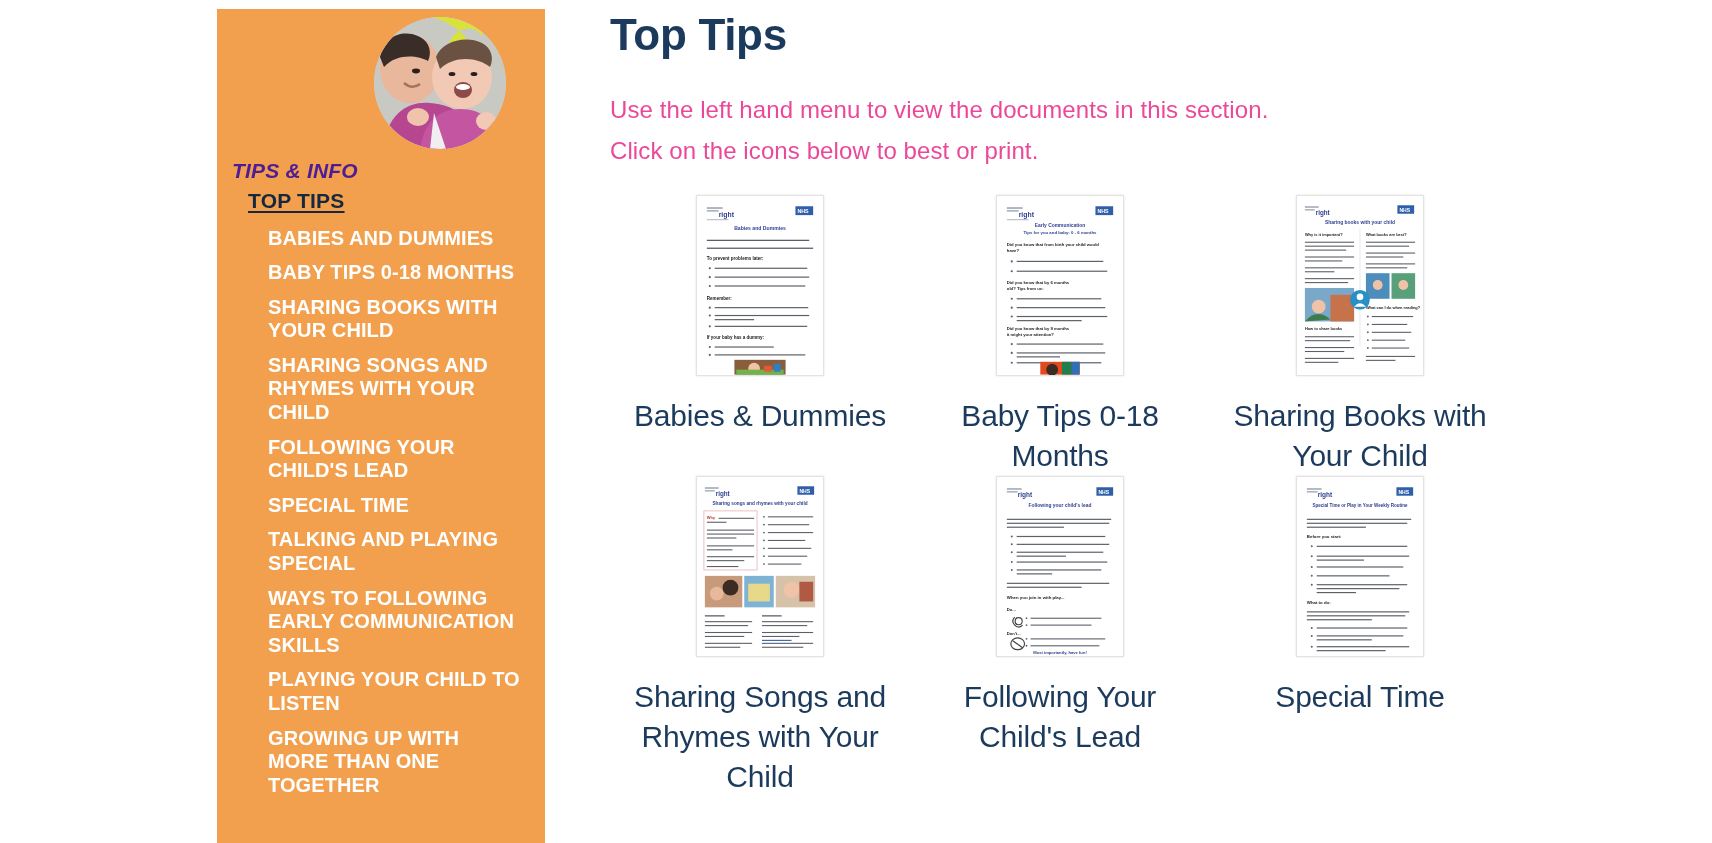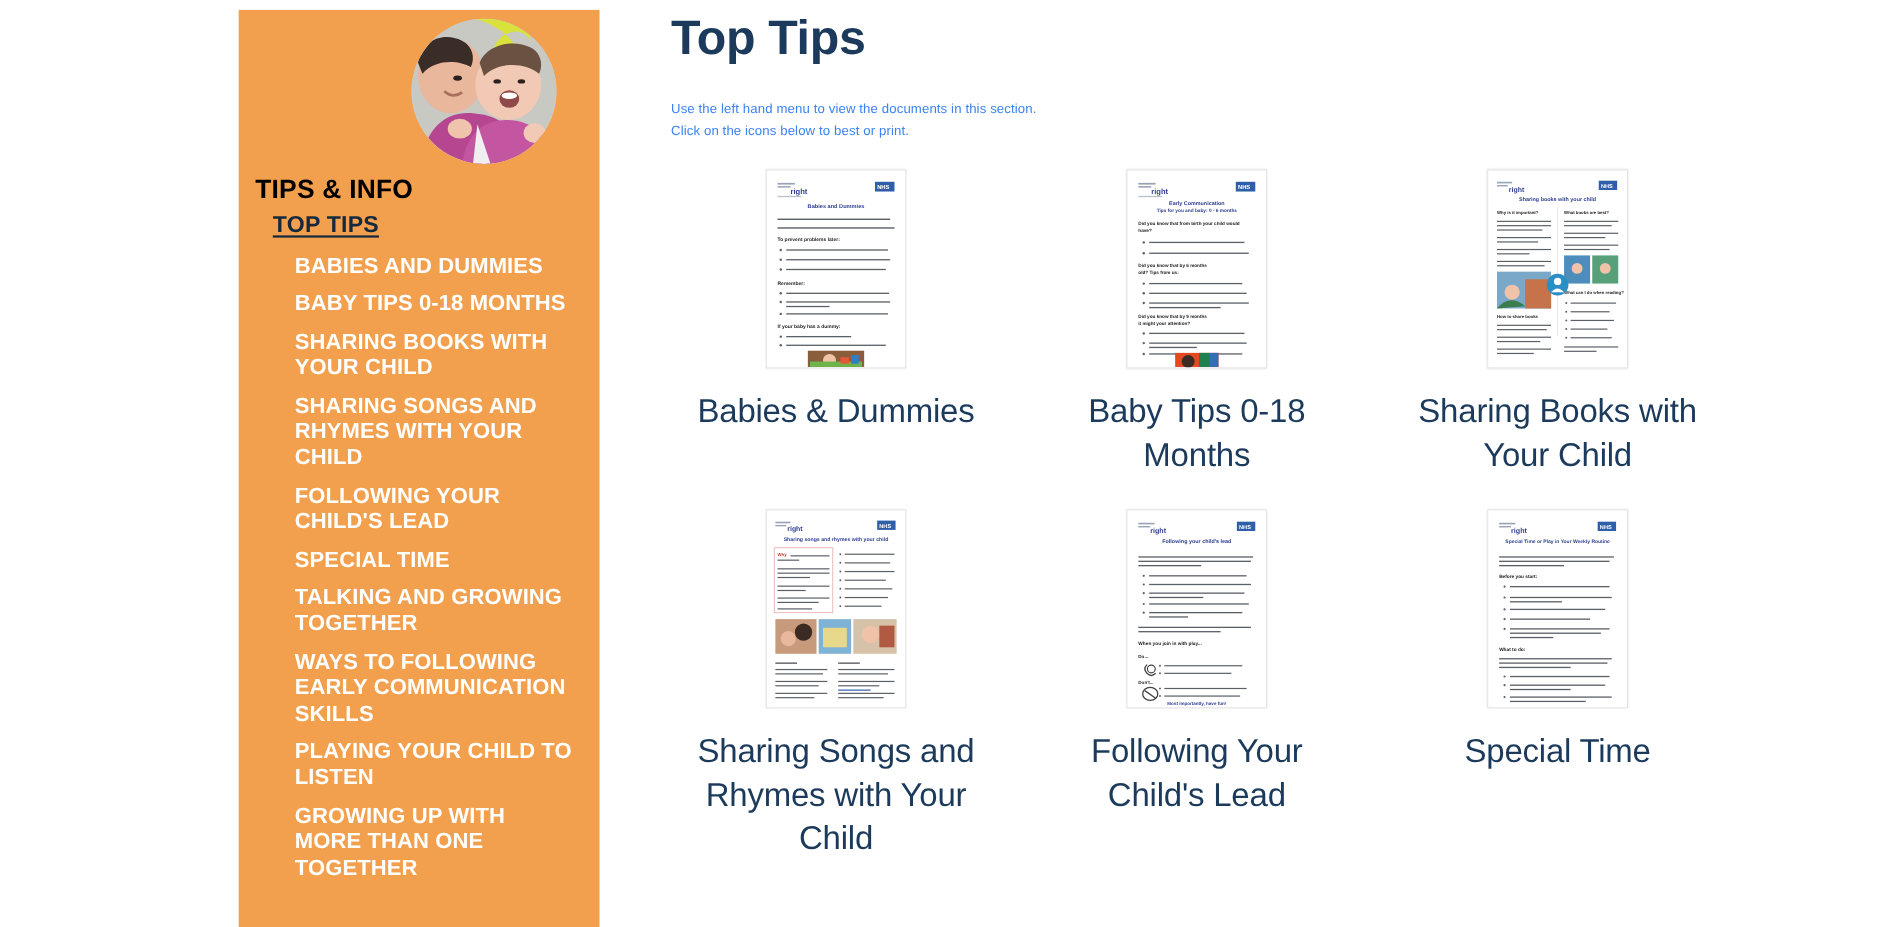--- a/index.html
+++ b/index.html
@@ -53,25 +53,26 @@
     border-radius: 50%;
     overflow: hidden;
     background: #cfcfcf;
   }
 
   .sidebar-photo svg { display: block; }
 
   .nav { padding: 0 14px 0 0; }
 
   .nav-top {
-    color: #000000;
-    font-size: 24px;
+    color: #4c1d95;
+    font-size: 21px;
     font-weight: bold;
     letter-spacing: .2px;
     padding: 2px 0 6px 15px;
+    font-style: italic;
   }
 
   .nav-current {
     display: inline-block;
     color: #15283f;
     font-size: 21px;
     font-weight: bold;
     letter-spacing: .2px;
     text-decoration: underline;
     text-underline-offset: 3px;
@@ -102,34 +103,33 @@
   .page-title {
     color: #1b3a5c;
     font-size: 44px;
     font-weight: bold;
     letter-spacing: -.3px;
     line-height: 1.15;
     margin-bottom: 28px;
   }
 
   .intro p {
-    color: #3b82f6;
-    font-size: 12px;
+    color: #ec4899;
+    font-size: 24px;
     line-height: 1.72;
     letter-spacing: .1px;
   }
 
   .grid {
     margin-top: 24px;
     display: grid;
     grid-template-columns: repeat(3, 300px);
     column-gap: 0px;
     row-gap: 0px;
     width: 900px;
-    gap: 28px;
   }
 
   .card {
     width: 300px;
     cursor: pointer;
     text-align: center;
   }
 
   .thumb-box {
     height: 185px;
@@ -201,21 +201,21 @@
 
         <a class="nav-current">TOP TIPS</a>
 
         <ul class="nav-list">
           <li class="nav-item">BABIES AND DUMMIES</li>
           <li class="nav-item">BABY TIPS 0-18 MONTHS</li>
           <li class="nav-item">SHARING BOOKS WITH YOUR CHILD</li>
           <li class="nav-item">SHARING SONGS AND RHYMES WITH YOUR CHILD</li>
           <li class="nav-item">FOLLOWING YOUR CHILD'S LEAD</li>
           <li class="nav-item">SPECIAL TIME</li>
-          <li class="nav-item">TALKING AND GROWING TOGETHER</li>
+          <li class="nav-item">TALKING AND PLAYING SPECIAL</li>
           <li class="nav-item">WAYS TO FOLLOWING EARLY COMMUNICATION SKILLS</li>
           <li class="nav-item">PLAYING YOUR CHILD TO LISTEN</li>
           <li class="nav-item">GROWING UP WITH MORE THAN ONE TOGETHER</li>
         </ul>
       </nav>
 
     </div>
   </div>
 
   <div class="main">

